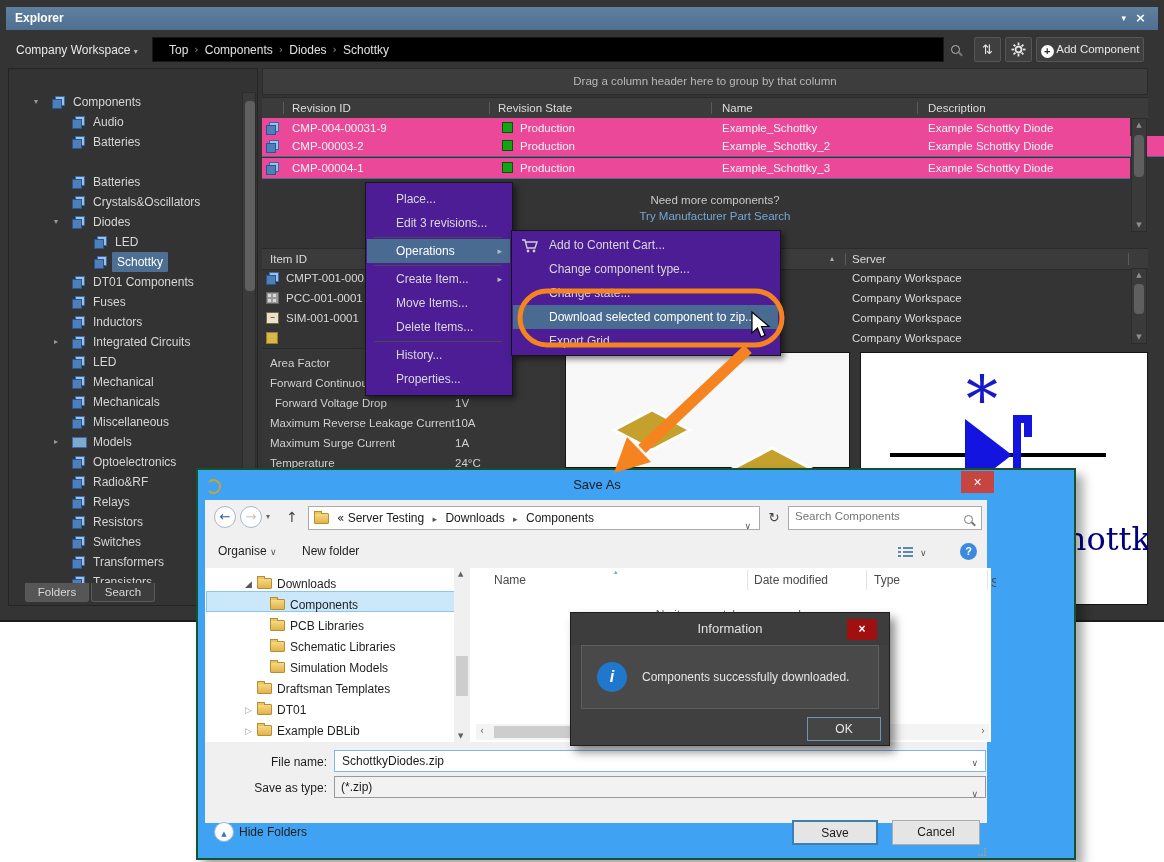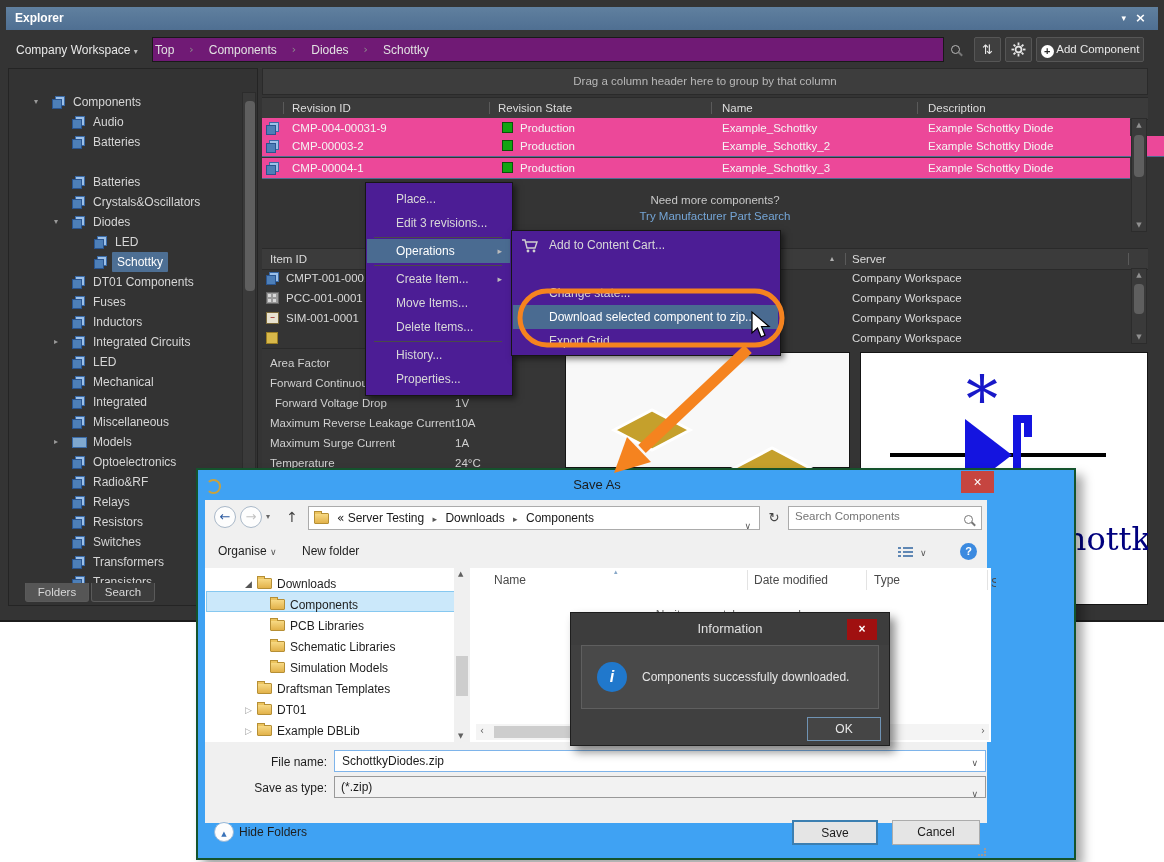--- a/index.html
+++ b/index.html
@@ -3,21 +3,21 @@
 <meta charset="utf-8">
 <style>
   html,body{margin:0;padding:0}
   body{width:1164px;height:862px;background:#fff;font-family:"Liberation Sans",sans-serif;position:relative;overflow:hidden}
   .r{position:absolute}
   .g{font-family:"DejaVu Sans",sans-serif}
   
   #app{left:0;top:0;width:1164px;height:622px;background:#343434;border-bottom:2px solid #1c1c1c;box-sizing:border-box}
   .titlebar{left:6px;top:7px;width:1152px;height:23px;background:linear-gradient(#60809f,#4f6f92);color:#fff;font-size:12px;font-weight:bold;line-height:23px;padding-left:9px;box-sizing:border-box}
   .appbar-btn{background:#3f3f3f;border:1px solid #565656;border-radius:2px;color:#e8e8e8;text-align:center;box-sizing:border-box}
-  .crumb-bar{background:#701a75;border:1px solid #191919;display:flex;align-items:center;gap:15px;padding:0 2px;box-sizing:border-box;color:#e2e2e2;font-size:12px}
+  .crumb-bar{background:#000000;border:1px solid #191919;display:flex;align-items:center;gap:6px;padding:0 16px;box-sizing:border-box;color:#e2e2e2;font-size:12px}
   .chev{color:#8f8f8f;font-size:11px}
   
   .sidebar{left:8px;top:68px;width:250px;height:538px;background:#333;border:1px solid #242424;box-sizing:border-box}
   .side-head{left:8px;top:68px;width:250px;height:23px;background:#3b3b3b;border:1px solid #242424;box-sizing:border-box;color:#cfcfcf;font-size:12px;line-height:21px;padding-left:8px}
   .trow{height:20px;width:232px;left:9px}
   .trow .lbl{position:absolute;top:0;font-size:12px;color:#d6d6d6;line-height:20px;white-space:nowrap}
   .arr{position:absolute;top:0;line-height:20px;font-size:8px;color:#9a9a9a}
   .ic-comp{position:absolute;top:4px;width:13px;height:12px}
   .ic-comp i{position:absolute;left:3px;top:0;width:8px;height:8px;background:#9cc0e8;border:1px solid #3a6aa6;display:block}
   .ic-comp b{position:absolute;left:0;top:3px;width:8px;height:8px;background:#4d7fb8;border:1px solid #2a5590;display:block}
@@ -215,21 +215,21 @@
         <i></i>
         <b></b>
       </span>
       <span class="lbl" style="left:84px">Mechanical</span>
     </div>
   <div class="r trow" style="top:392px">
       <span class="ic-comp" style="left:63px">
         <i></i>
         <b></b>
       </span>
-      <span class="lbl" style="left:84px">Integrated</span>
+      <span class="lbl" style="left:84px">Mechanicals</span>
     </div>
   <div class="r trow" style="top:412px">
       <span class="ic-comp" style="left:63px">
         <i></i>
         <b></b>
       </span>
       <span class="lbl" style="left:84px">Miscellaneous</span>
     </div>
   <div class="r trow" style="top:432px">
       <span class="arr g" style="left:45px">▸</span>
@@ -431,20 +431,21 @@
 
   <div class="r menu" style="left:511px;top:230px;width:268px;height:124px;z-index:6">
     <div class="mitem" style="top:2px;width:265px;padding-left:36px">
       <svg class="r" style="left:8px;top:6px" width="18" height="14" viewBox="0 0 18 14">
           <path d="M1 1h3l2 8h8l2-6H5" fill="none" stroke="#cfcfcf" stroke-width="1.4"></path>
           <circle cx="7" cy="12" r="1.4" fill="#cfcfcf"></circle>
           <circle cx="13" cy="12" r="1.4" fill="#cfcfcf"></circle>
         </svg>
       <span>Add to Content Cart...</span>
     </div>
+    <div class="mitem" style="top:26px;width:265px;padding-left:36px">Change component type...</div>
     <div class="mitem" style="top:50px;width:265px;padding-left:36px">Change state...</div>
     <div class="mitem hl" style="top:74px;width:265px;padding-left:36px">Download selected component to zip...</div>
     <div class="mitem" style="top:98px;width:265px;padding-left:36px">Export Grid...</div>
   </div>
 </div>
 
 <div class="r" id="save">
   <span class="r" style="left:8px;top:9px;width:11px;height:11px;border:2px solid #caa23c;border-left-color:transparent;border-radius:50%"></span>
   <div class="r" style="left:0;top:0;width:798px;height:30px;text-align:center;font-size:13px;color:#1c1c1c;line-height:30px">Save As</div>
   <div class="r" style="left:763px;top:1px;width:33px;height:22px;background:#c64540;color:#fff;text-align:center;line-height:22px;font-size:14px">×</div>

